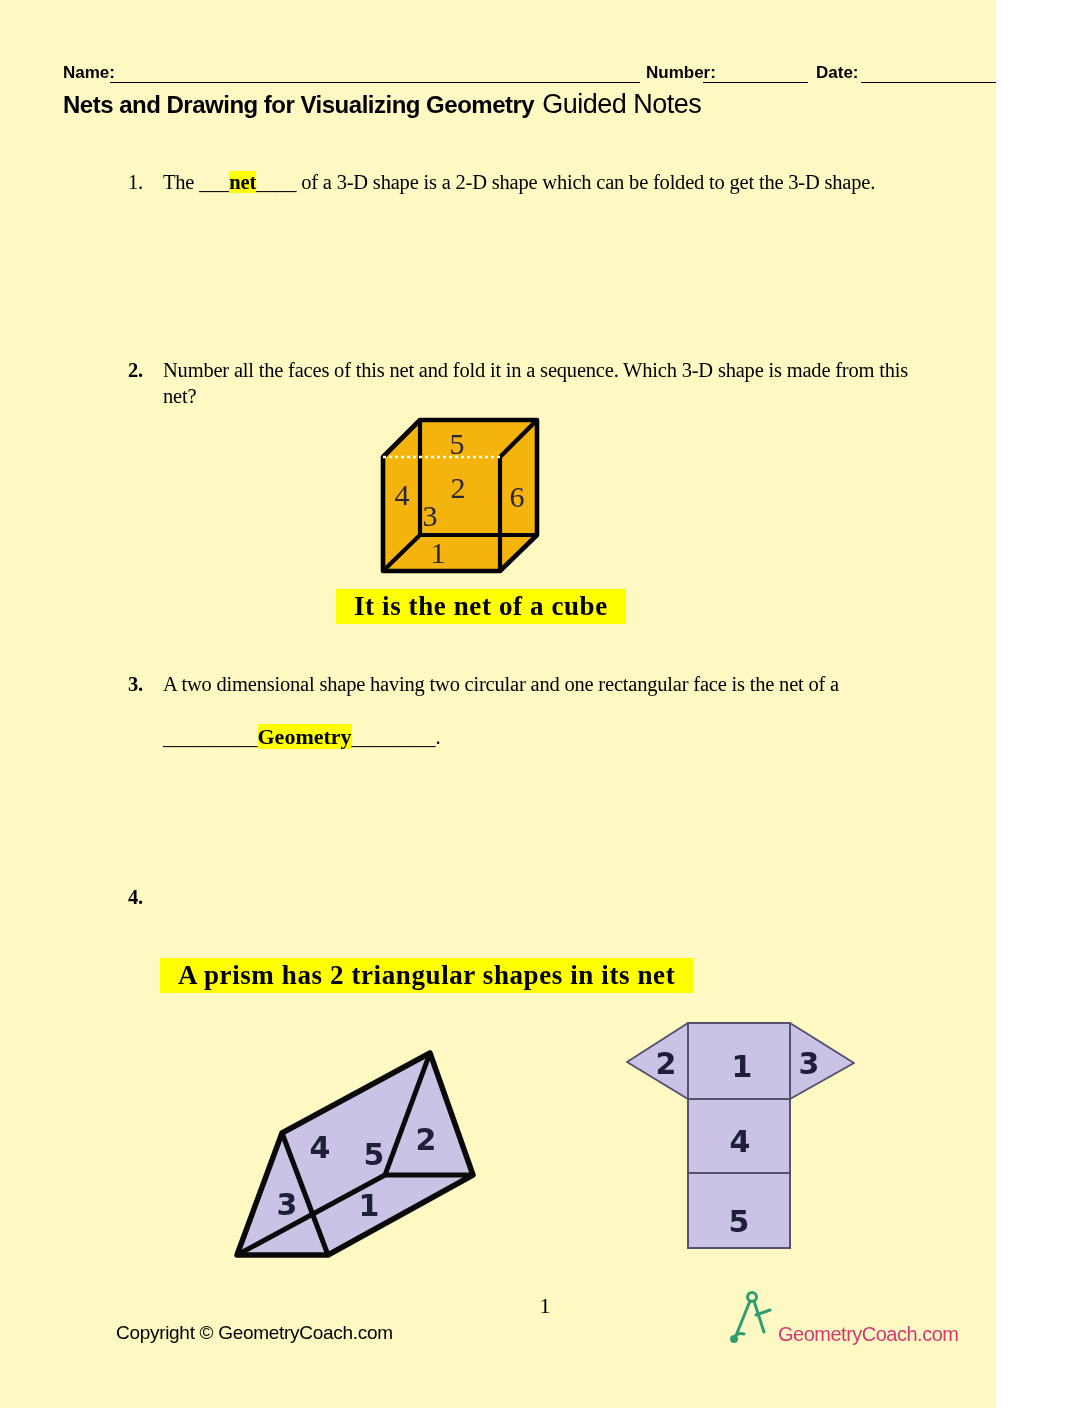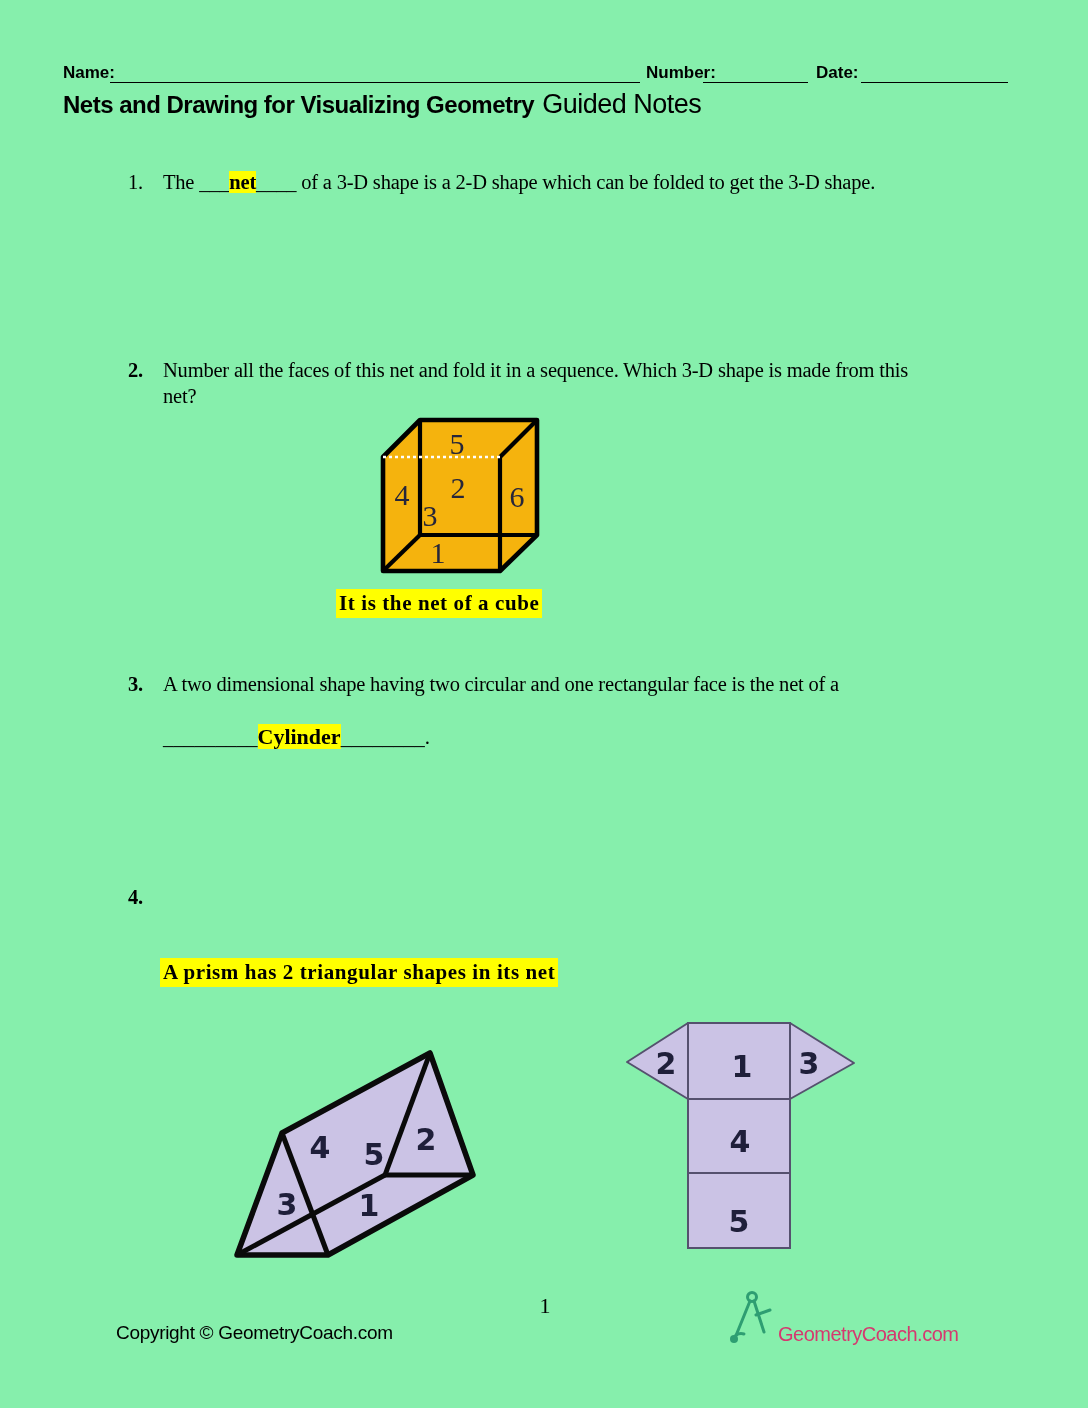--- a/index.html
+++ b/index.html
@@ -1,32 +1,32 @@
 <!DOCTYPE html>
 <html><head>
 <meta charset="utf-8">
 <style>
   html,body{margin:0;padding:0;background:#fff;}
-  .page{position:relative;width:1088px;height:1408px;background:#86efac;overflow:hidden;
+  .page{position:relative;width:996px;height:1408px;background:#fef9c3;overflow:hidden;
         font-family:"Liberation Serif", serif;color:#000;}
   .abs{position:absolute;}
   
   .hdr-label{font-family:"Liberation Sans", sans-serif;font-weight:bold;font-size:17px;}
   .hdr-line{border-bottom:1.6px solid #000;height:18px;}
   .title-main{font-family:"Liberation Sans", sans-serif;font-weight:800;font-size:24px;
               letter-spacing:-0.5px;white-space:nowrap;}
   .title-sub{font-family:"Liberation Sans", sans-serif;font-weight:400;font-size:27px;
              letter-spacing:-0.5px;margin-left:8px;}
   
   .qrow{display:flex;font-size:20.5px;letter-spacing:-0.2px;line-height:26px;}
   .qnum{width:35px;flex:0 0 35px;}
   .bold{font-weight:bold;}
   .hl{background:#FFFF00;font-weight:bold;}
-  .answer-box{background:#FFFF00;font-weight:bold;font-size:21px;letter-spacing:0.6px;
-              padding:2px 3px;white-space:nowrap;}
+  .answer-box{background:#FFFF00;font-weight:bold;font-size:27px;letter-spacing:0.6px;
+              padding:2px 18px;white-space:nowrap;}
   .nowrap{white-space:nowrap;}
   
   svg text{font-family:"Liberation Serif", serif;}
   .shape-num{font-family:"DejaVu Sans", sans-serif;font-weight:bold;}
   
   .pageno{font-size:22px;text-align:center;}
   .copyright{font-family:"Liberation Sans", sans-serif;font-size:19px;letter-spacing:-0.3px;}
   .logo{display:flex;align-items:flex-end;}
   .logo-text{font-family:"Liberation Sans", sans-serif;font-weight:400;font-size:20px;
              letter-spacing:-0.5px;}
@@ -77,21 +77,21 @@
     <text x="438" y="563" font-size="30" fill="#26263a" text-anchor="middle">1</text>
   </svg>
 
   <div class="abs answer-box" style="left:336px;top:589px;">It is the net of a cube</div>
 
   <div class="abs qrow nowrap" style="left:128px;top:671px;width:920px;">
     <span class="qnum bold">3.</span>
     <span>A two dimensional  shape having two circular and one rectangular face is the net of a</span>
   </div>
   <div class="abs nowrap" style="left:163px;top:724px;font-size:21px;">
-    <span>_________</span><span class="hl" style="font-size:22px;">Cylinder</span><span>________.</span>
+    <span>_________</span><span class="hl" style="font-size:22px;">Geometry</span><span>________.</span>
   </div>
 
   <div class="abs qrow nowrap" style="left:128px;top:884px;width:920px;">
     <span class="qnum bold">4.</span>
   </div>
   <div class="abs answer-box" style="left:160px;top:958px;">A prism has 2 triangular shapes in its net</div>
 
   <svg class="abs" style="left:225px;top:1040px;" width="260" height="225" viewBox="225 1040 260 225">
     <polygon points="282,1133 430,1053 473,1175 328,1255 237,1255" fill="#CBC3E5" stroke="#0a0a0a" stroke-width="5.5" stroke-linejoin="round"></polygon>
     <line x1="282" y1="1133" x2="328" y2="1255" stroke="#0a0a0a" stroke-width="5"></line>

